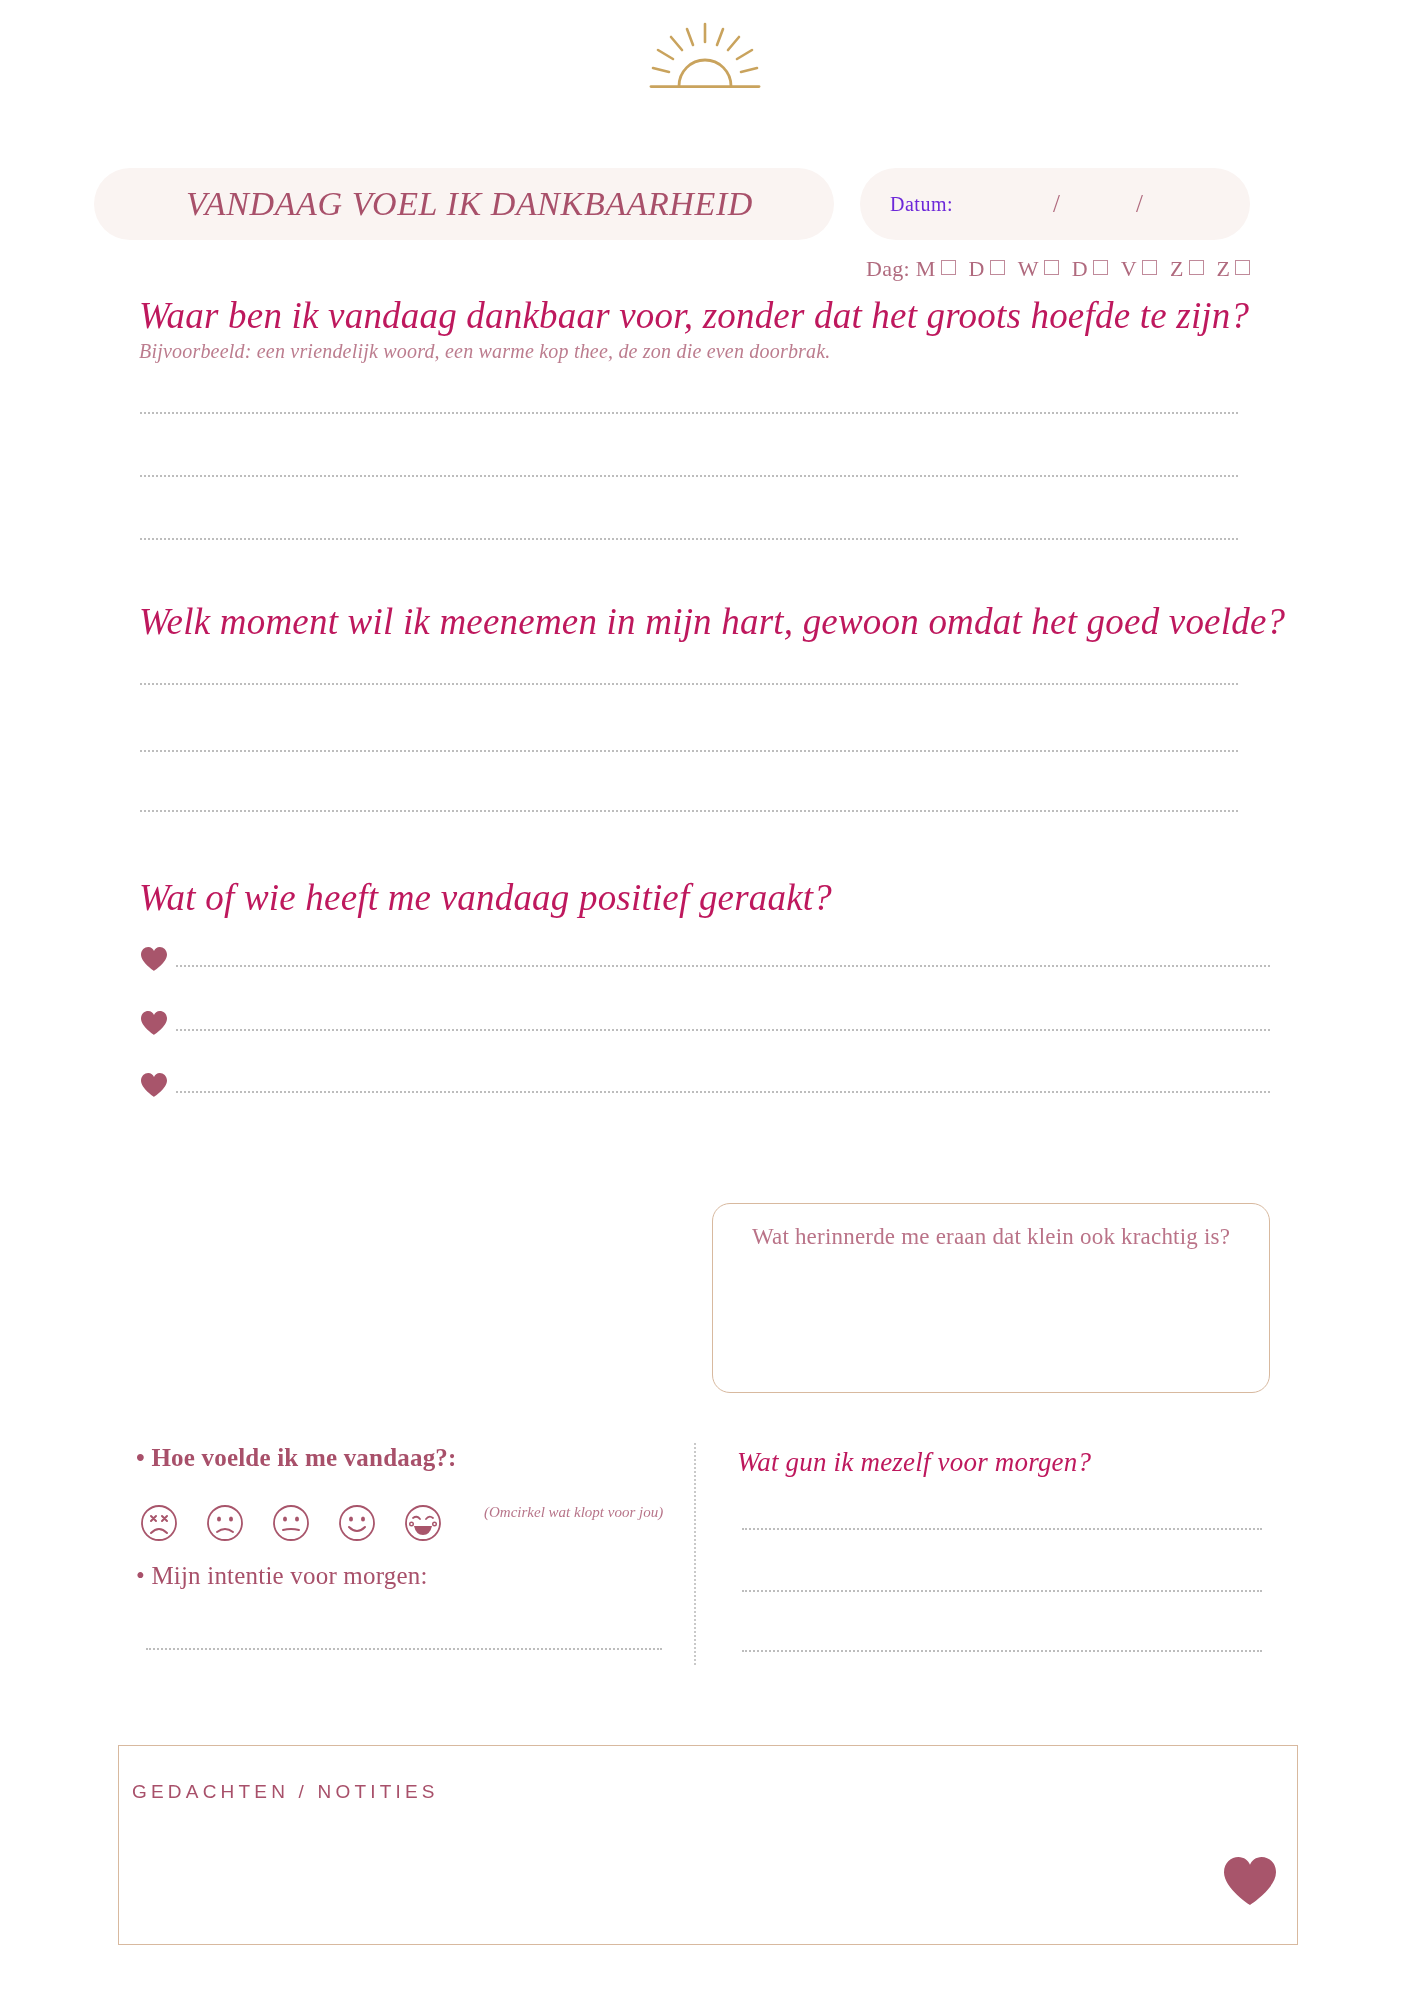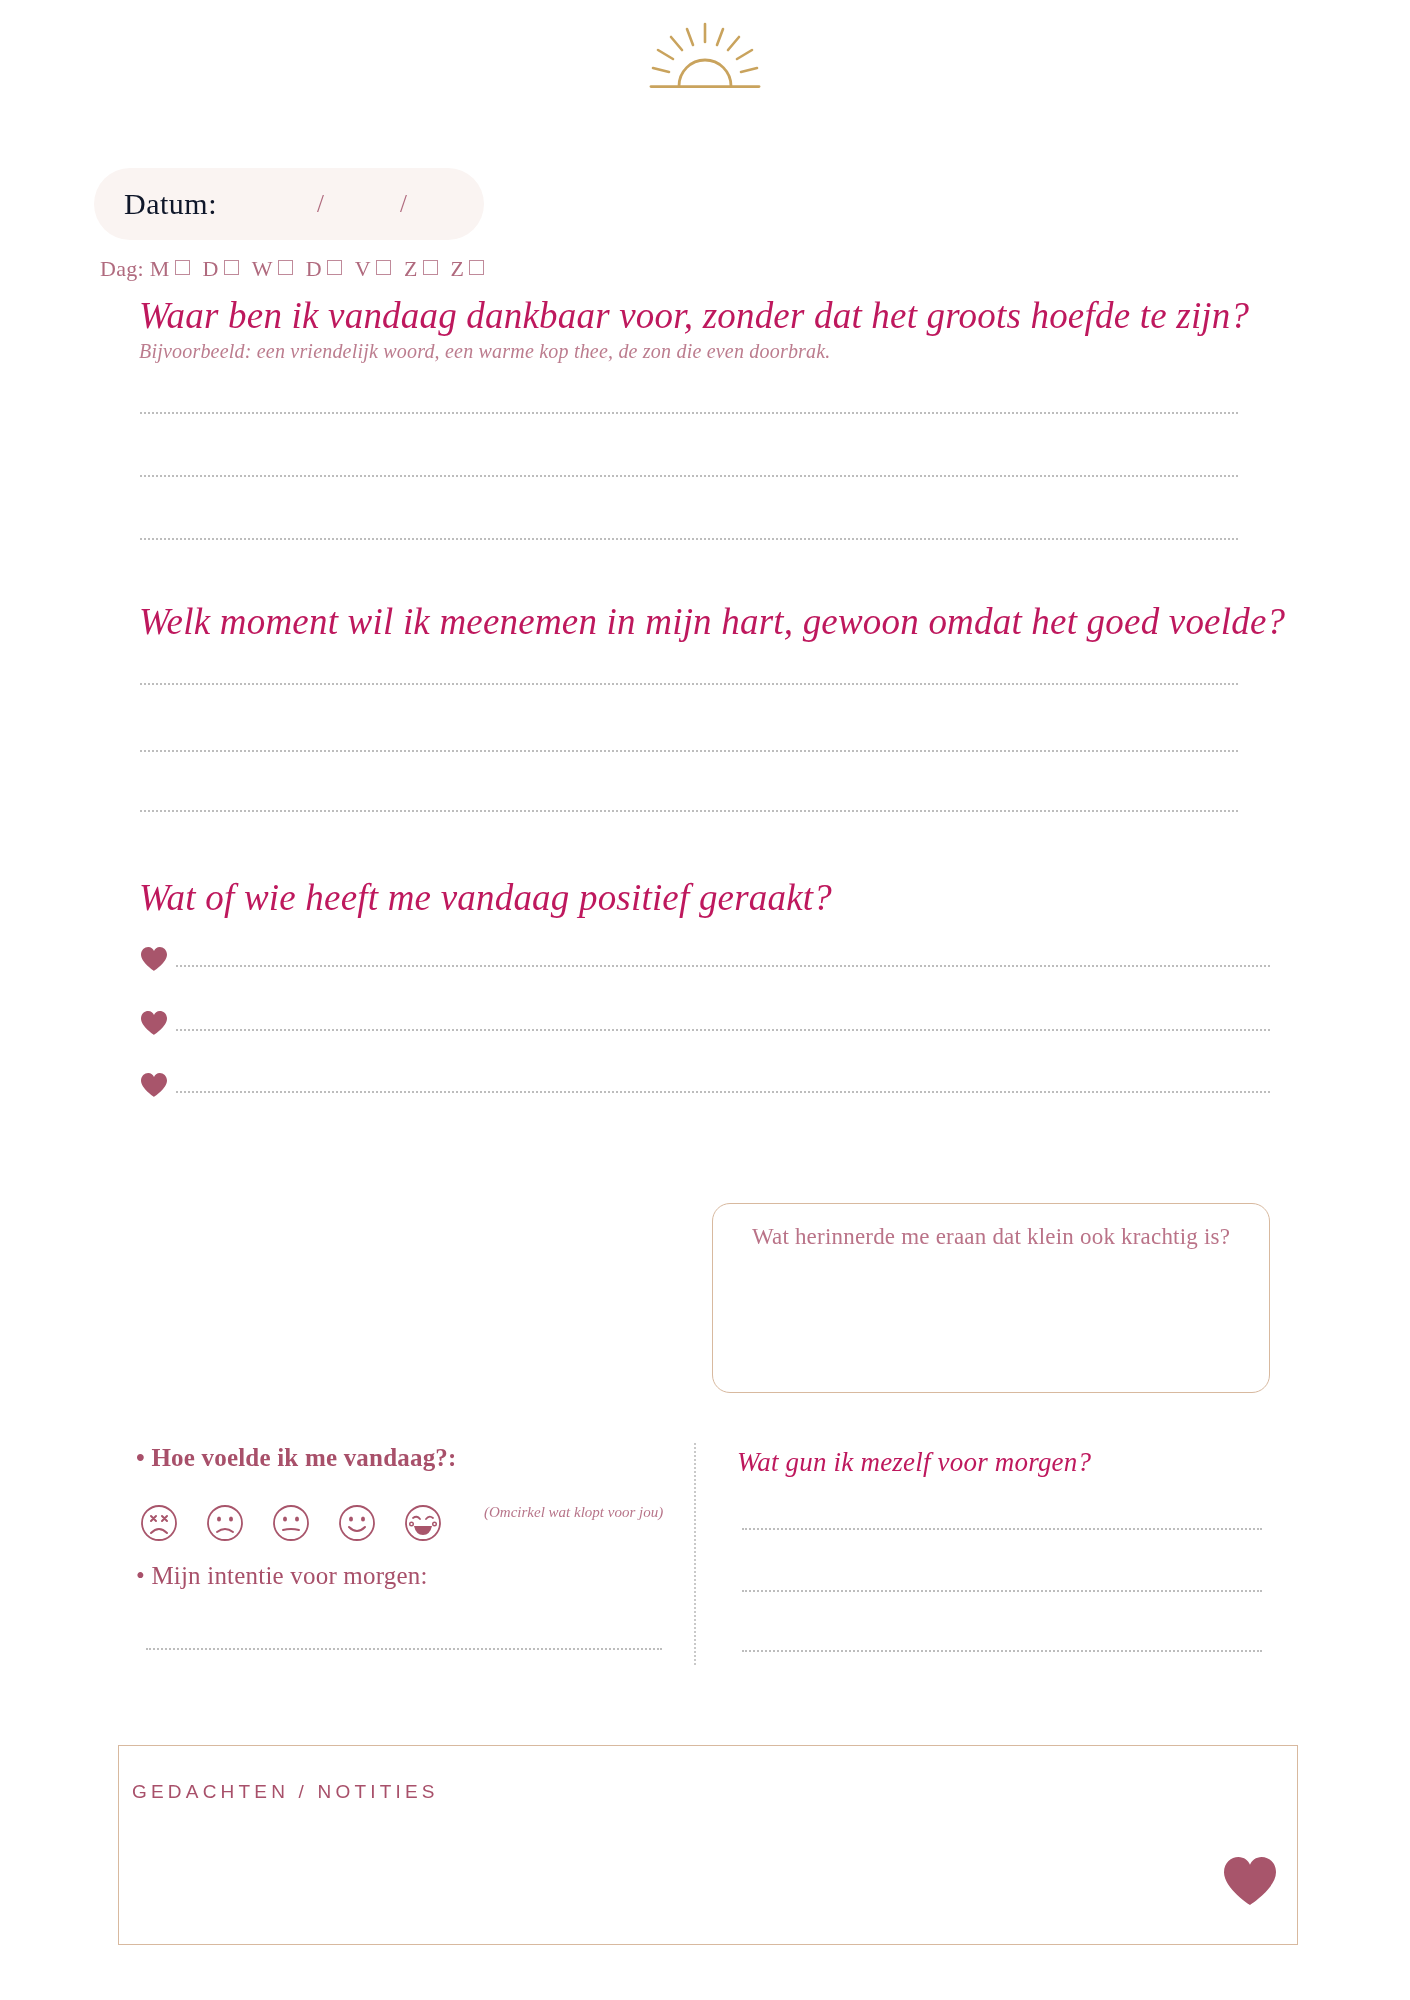--- a/index.html
+++ b/index.html
@@ -72,22 +72,22 @@
     background: #FAF4F2;
     border-radius: 36px;
     height: 72px;
     width: 390px;
     display: flex;
     align-items: center;
     box-sizing: border-box;
     padding: 0 30px;
   }
   .date-label {
-    font-size: 30px;
-    color: #0f172a;
+    font-size: 20px;
+    color: #6d28d9;
     letter-spacing: 0.5px;
   }
   .date-slash {
     font-size: 25px;
     color: #B06A7E;
   }
   .slash1 { margin-left: 100px; }
   .slash2 { margin-left: 76px; }
 
   .dag-row {
@@ -256,20 +256,23 @@
         <line x1="15" y1="32" x2="30" y2="41"></line>
         <line x1="109" y1="32" x2="94" y2="41"></line>
         <line x1="10" y1="50" x2="26" y2="54"></line>
         <line x1="114" y1="50" x2="98" y2="54"></line>
       </g>
     </svg>
   </div>
 
   <div class="header-row">
 
+    <div class="title-pill">
+      <span class="title-text">VANDAAG VOEL IK DANKBAARHEID</span>
+    </div>
 
     <div class="date-col">
       <div class="date-pill">
         <span class="date-label">Datum:</span>
         <span class="date-slash slash1">/</span>
         <span class="date-slash slash2">/</span>
       </div>
 
       <div class="dag-row">
         <span>Dag:</span>

